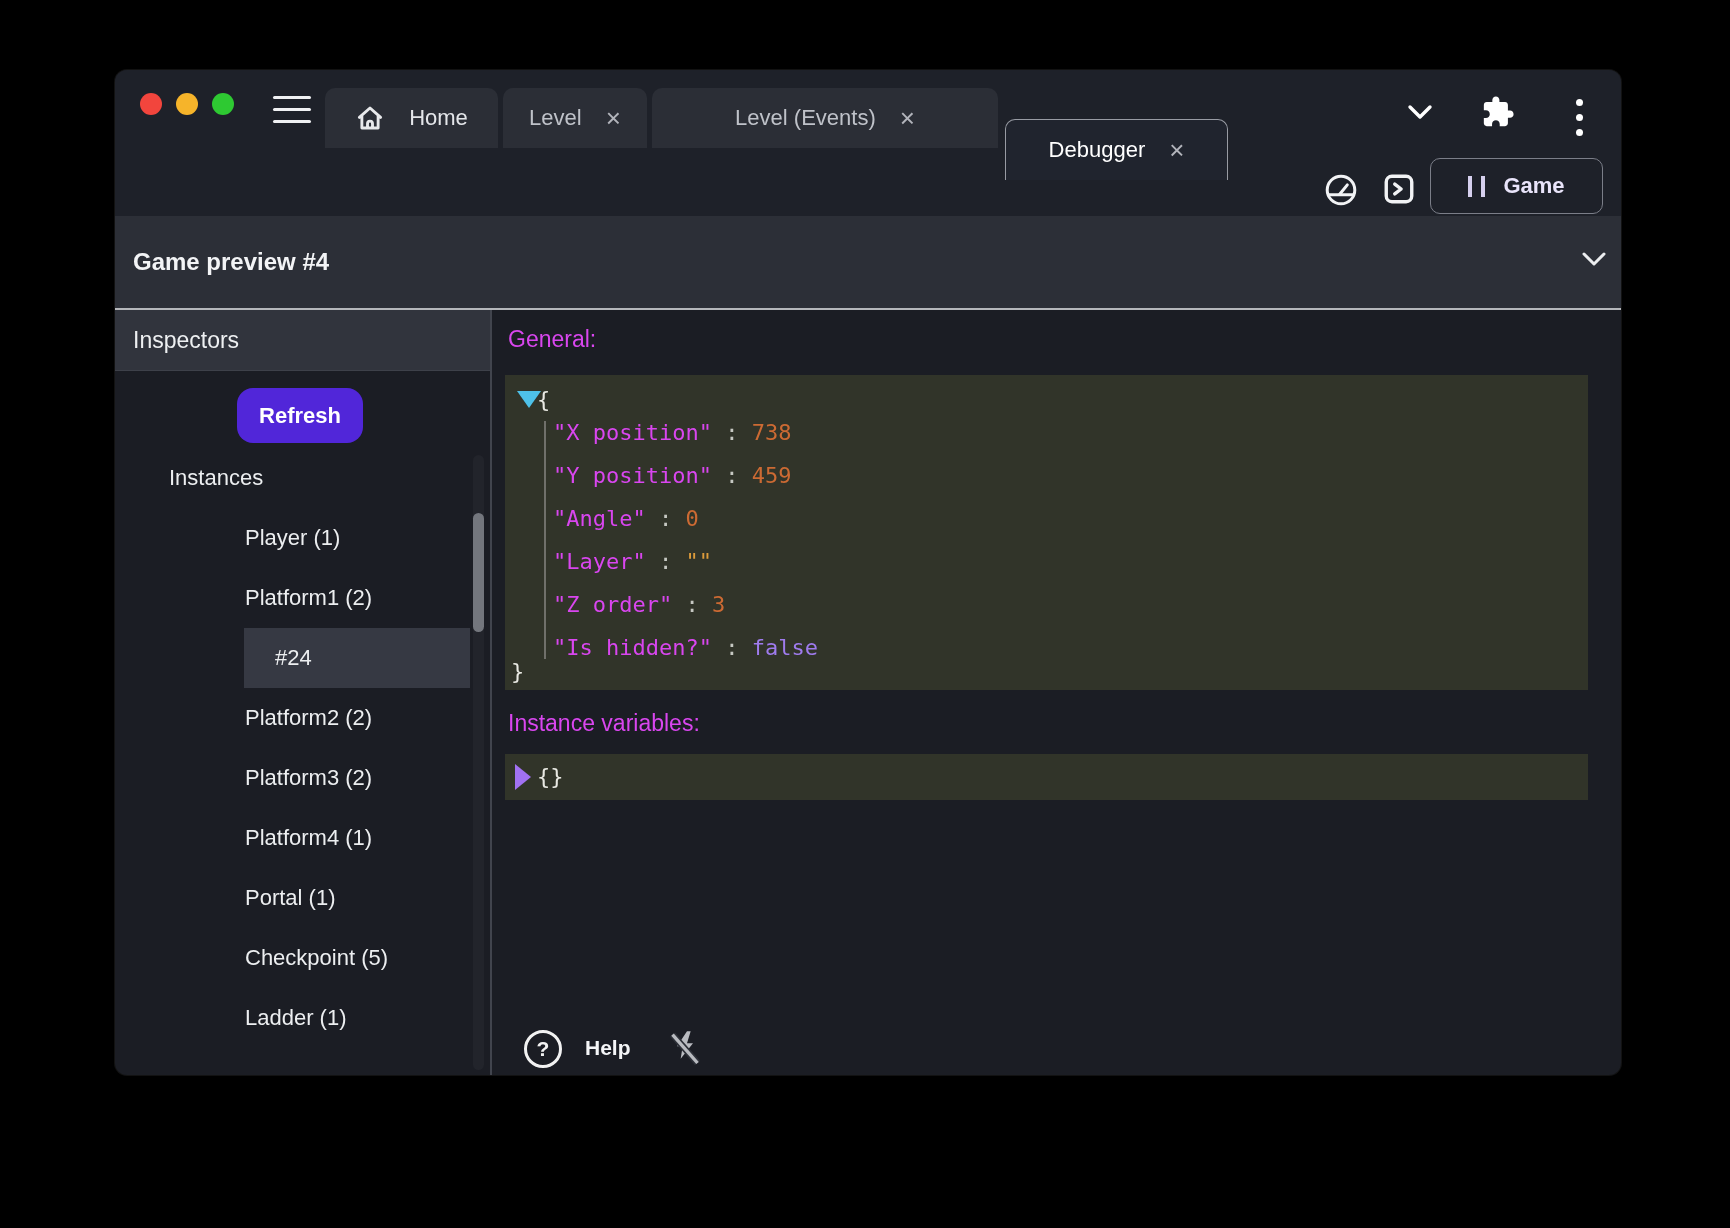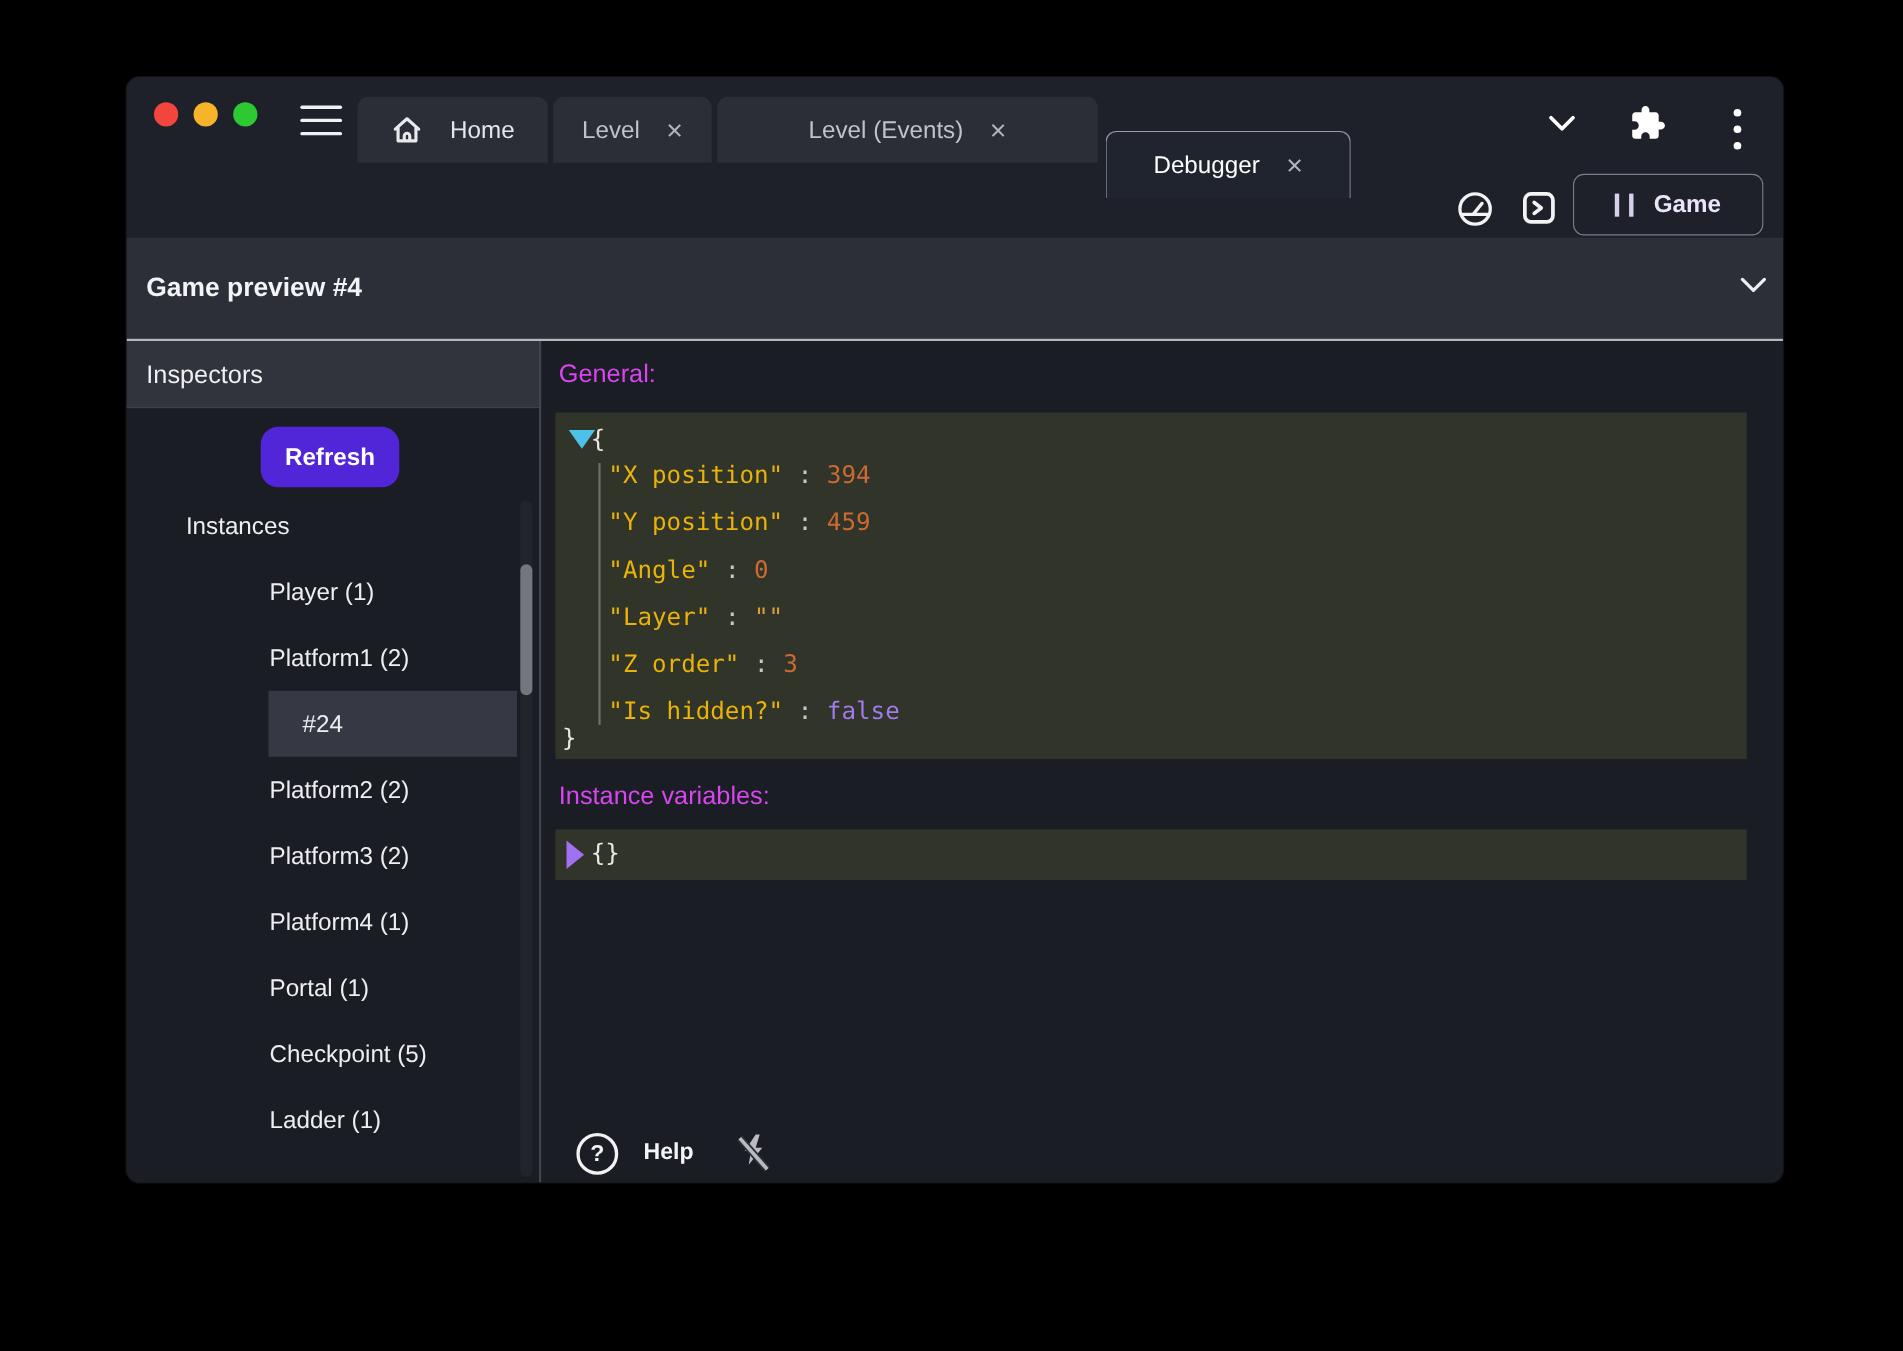--- a/index.html
+++ b/index.html
@@ -57,21 +57,21 @@
   .trow.selected::before{content:"";position:absolute;left:129px;right:20px;top:0;bottom:0;background:#363943;}
   .sb-track{position:absolute;left:358px;top:385px;width:11px;height:615px;background:#22242b;border-radius:6px;}
   .sb-thumb{position:absolute;left:358px;top:443px;width:11px;height:119px;background:#73767d;border-radius:6px;cursor:grab;}
   .vdivider{position:absolute;left:375px;top:240px;width:2px;height:765px;background:#41444d;}
 
   
   .seclabel{position:absolute;color:#d946ef;font-size:23px;}
   .jsonpanel{position:absolute;left:390px;width:1083px;background:#313429;
              font-family:"DejaVu Sans Mono",monospace;font-size:22px;color:#e9e9e3;}
   .jrow{position:absolute;height:30px;line-height:30px;white-space:pre;}
-  .jkey{color:#eab308;}
+  .jkey{color:#d946ef;}
   .jkey::before,.jkey::after{content:'"';}
   .jcolon::before{content:" : ";color:#c6c8c2;}
   .v-number{color:#cc6a33;}
   .v-string{color:#dd9c3b;}
   .v-boolean{color:#9f7bed;}
   .tri-down{width:0;height:0;border-left:12px solid transparent;border-right:12px solid transparent;
             border-top:17px solid #4ec1e8;cursor:pointer;}
   .tri-right{width:0;height:0;border-top:13px solid transparent;border-bottom:13px solid transparent;
              border-left:16px solid #a171f2;cursor:pointer;}
   .indentline{position:absolute;left:39px;top:46px;width:2px;height:238px;background:#70706a;}
@@ -195,21 +195,21 @@
     <div class="sb-thumb"></div>
     <div class="vdivider"></div>
 
     <div class="seclabel" style="left:393px;top:256px;">General:</div>
 
     <div class="jsonpanel" style="top:305px;height:315px;">
       <div class="tri-down abs" style="left:12px;top:16px;"></div>
       <div class="indentline"></div>
       <div class="jrow" style="left:32px;top:10px;">{</div>
 
-      <div class="jrow" style="left:48px;top:43px;"><span class="jkey">X position</span><span class="jcolon"></span><span class="v-number">394</span></div>
+      <div class="jrow" style="left:48px;top:43px;"><span class="jkey">X position</span><span class="jcolon"></span><span class="v-number">738</span></div>
       <div class="jrow" style="left:48px;top:86px;"><span class="jkey">Y position</span><span class="jcolon"></span><span class="v-number">459</span></div>
       <div class="jrow" style="left:48px;top:129px;"><span class="jkey">Angle</span><span class="jcolon"></span><span class="v-number">0</span></div>
       <div class="jrow" style="left:48px;top:172px;"><span class="jkey">Layer</span><span class="jcolon"></span><span class="v-string">""</span></div>
       <div class="jrow" style="left:48px;top:215px;"><span class="jkey">Z order</span><span class="jcolon"></span><span class="v-number">3</span></div>
       <div class="jrow" style="left:48px;top:258px;"><span class="jkey">Is hidden?</span><span class="jcolon"></span><span class="v-boolean">false</span></div>
 
       <div class="jrow" style="left:6px;top:282px;">}</div>
     </div>
 
     <div class="seclabel" style="left:393px;top:640px;">Instance variables:</div>

